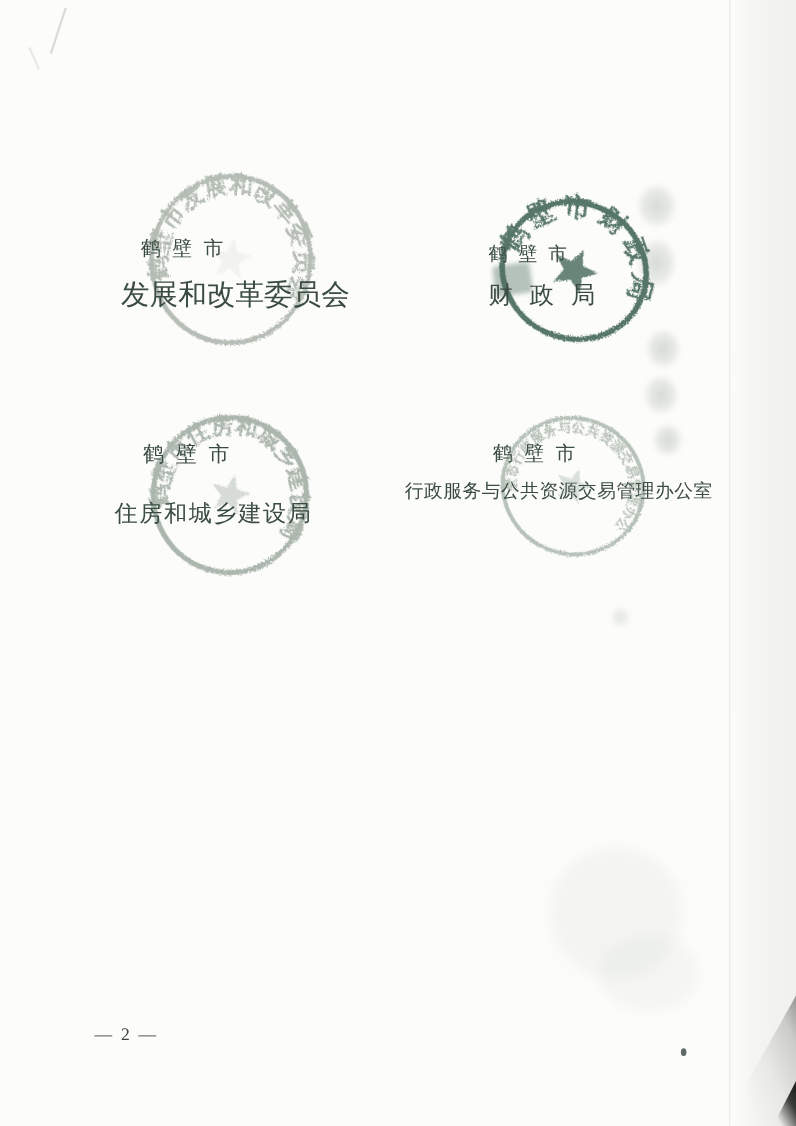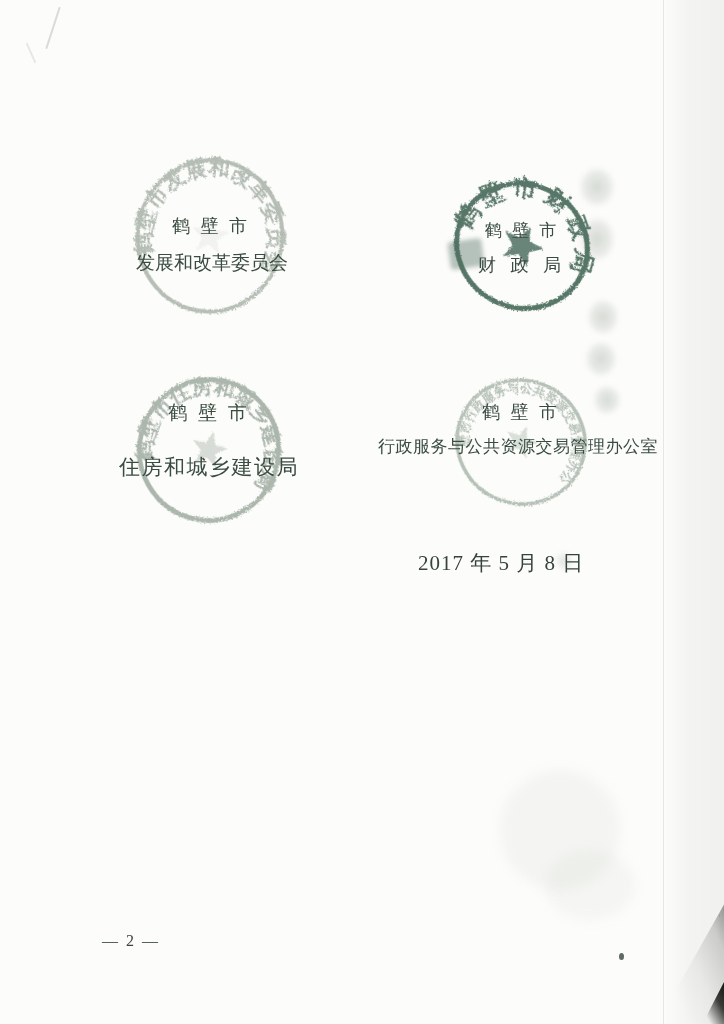--- a/index.html
+++ b/index.html
@@ -34,21 +34,21 @@
   .smudge { position:absolute; border-radius:50%; filter:blur(6px); }
   .ghost {
     position:absolute; filter:blur(2.5px); border-radius:6px;
     background:radial-gradient(ellipse at center, rgba(150,162,152,0.38) 0%, rgba(150,162,152,0.18) 55%, rgba(150,162,152,0) 75%);
   }
   
   .seal { position:absolute; transform-origin:50% 50%; }
   .seal text { font-family:"Liberation Serif","DejaVu Serif",serif; font-weight:bold; }
   
   .ptext {
-    position:absolute; text-align:center; color:#3a4c41;
+    position:absolute; text-align:left; color:#3a4c41;
     font-weight:normal; white-space:nowrap;
   }
   .city  { font-size:18px; letter-spacing:3px; }
   .date  { font-size:21px; color:#35433a; letter-spacing:1px; }
   .pagenum { font-size:16px; color:#3a453e; letter-spacing:2px; }
   .inkblob { position:absolute; filter:blur(2px); border-radius:4px; }
 </style>
 </head>
 <body>
 
@@ -83,37 +83,37 @@
           <path id="arcA" d="M 38,138 A 72,72 0 1 1 162,138"></path>
         </defs>
       <circle cx="100" cy="100" r="88" fill="none" stroke="#aab4aa" stroke-width="5"></circle>
       <text font-size="26" fill="#a7b1a7">
         <textPath href="#arcA" startOffset="50%" text-anchor="middle">鹤壁市发展和改革委员会</textPath>
       </text>
       <polygon fill="#aab4aa" opacity="0.14" points="100,76 105.9,91.9 122.8,92.6 109.5,103.1 114.1,119.4 100,110 85.9,119.4 90.5,103.1 77.2,92.6 94.1,91.9"></polygon>
     </g>
   </svg>
   <div class="ptext city" style="left:128px; top:214px; width:166px;">鹤 壁 市</div>
-  <div class="ptext" style="left:110px; top:250px; width:204px; font-size:19px;">发展和改革委员会</div>
+  <div class="ptext" style="left:110px; top:250px; width:204px; font-size:26px;">发展和改革委员会</div>
 
   <svg class="seal" style="left:447px; top:176px; transform:rotate(24deg); opacity:.92;" width="150" height="140" viewBox="0 0 200 200" preserveAspectRatio="none">
     <g filter="url(#rough)">
       <defs>
           <path id="arcB" d="M 38,138 A 72,72 0 1 1 162,138"></path>
         </defs>
       <circle cx="100" cy="100" r="88" fill="none" stroke="#4a6c5c" stroke-width="7"></circle>
       <text font-size="33" letter-spacing="8" fill="#4a6c5c">
         <textPath href="#arcB" startOffset="50%" text-anchor="middle">鹤壁市财政局</textPath>
       </text>
       <polygon fill="#4a6c5c" opacity="0.9" points="100,70 107.4,89.9 128.5,90.7 112,103.9 117.6,124.2 100,112.5 82.4,124.2 88,103.9 71.5,90.7 92.6,89.9"></polygon>
     </g>
   </svg>
   <div class="inkblob" style="left:449px; top:240px; width:34px; height:28px; background:rgba(74,108,92,0.40); transform:rotate(-8deg);"></div>
   <div class="ptext city" style="left:444px; top:219px; width:156px; font-size:17px;">鹤 壁 市</div>
-  <div class="ptext" style="left:444px; top:253px; width:156px; font-size:18px; letter-spacing:5px;">财 政 局</div>
+  <div class="ptext" style="left:444px; top:253px; width:156px; font-size:22px; letter-spacing:5px;">财 政 局</div>
 
   <svg class="seal" style="left:130px; top:370px; transform:rotate(14deg); opacity:.8;" width="158" height="160" viewBox="0 0 200 200" preserveAspectRatio="none">
     <g filter="url(#rough)">
       <defs>
           <path id="arcC" d="M 38,138 A 72,72 0 1 1 162,138"></path>
         </defs>
       <circle cx="100" cy="100" r="88" fill="none" stroke="#98a59a" stroke-width="6"></circle>
       <text font-size="26" fill="#98a59a">
         <textPath href="#arcC" startOffset="50%" text-anchor="middle">鹤壁市住房和城乡建设局</textPath>
       </text>
@@ -131,21 +131,20 @@
       <circle cx="100" cy="100" r="88" fill="none" stroke="#9cab9e" stroke-width="5"></circle>
       <text font-size="17" fill="#9cab9e">
         <textPath href="#arcD" startOffset="50%" text-anchor="middle">鹤壁市行政服务与公共资源交易管理办公室</textPath>
       </text>
       <polygon fill="#9cab9e" opacity="0.5" points="100,76 105.9,91.9 122.8,92.6 109.5,103.1 114.1,119.4 100,110 85.9,119.4 90.5,103.1 77.2,92.6 94.1,91.9"></polygon>
     </g>
   </svg>
   <div class="ptext city" style="left:448px; top:400px; width:146px;">鹤 壁 市</div>
   <div class="ptext" style="left:368px; top:435px; width:300px; font-size:17px; letter-spacing:0.5px;">行政服务与公共资源交易管理办公室</div>
 
-  <div class="ptext date" style="left:418px; top:549px; width:164px;">2017 年 5 月 8 日</div>
 
   <div class="ptext pagenum" style="left:86px; top:932px; width:90px;">— 2 —</div>
 
   <div class="corner-streak"></div>
   <div class="corner-shadow"></div>
   <div class="corner-dark"></div>
 
 </div>
 
 </body></html>

